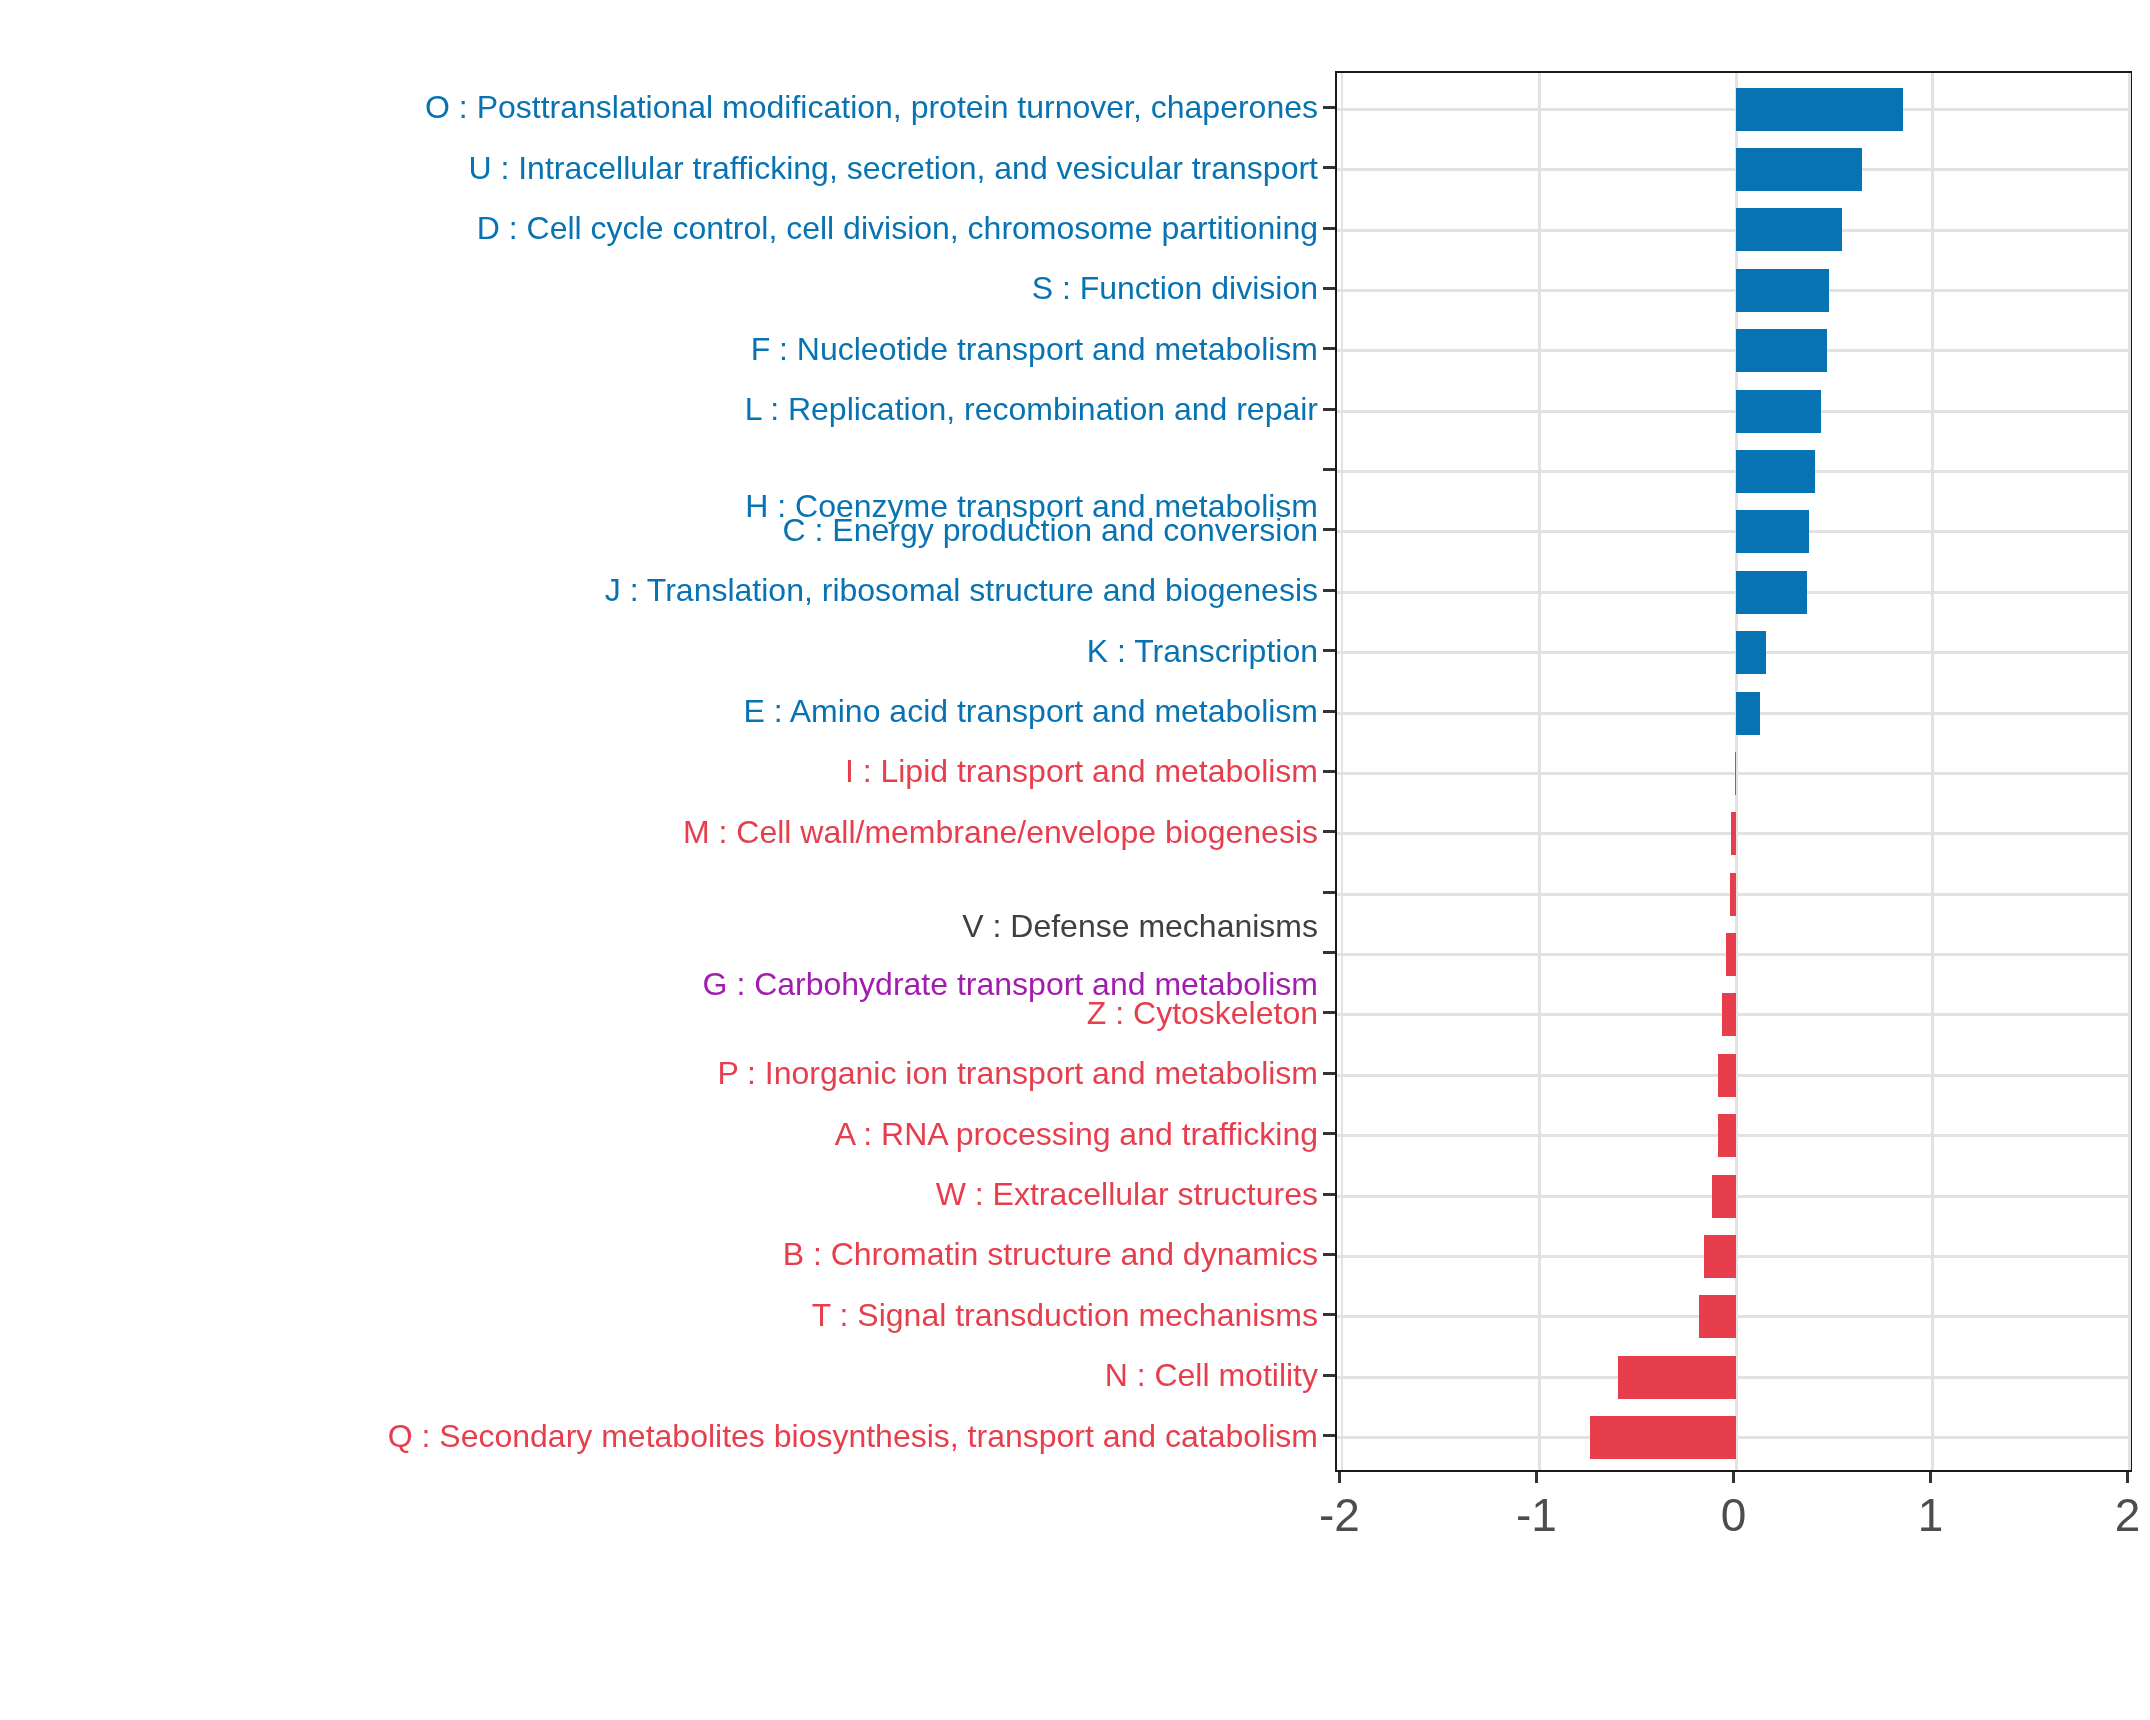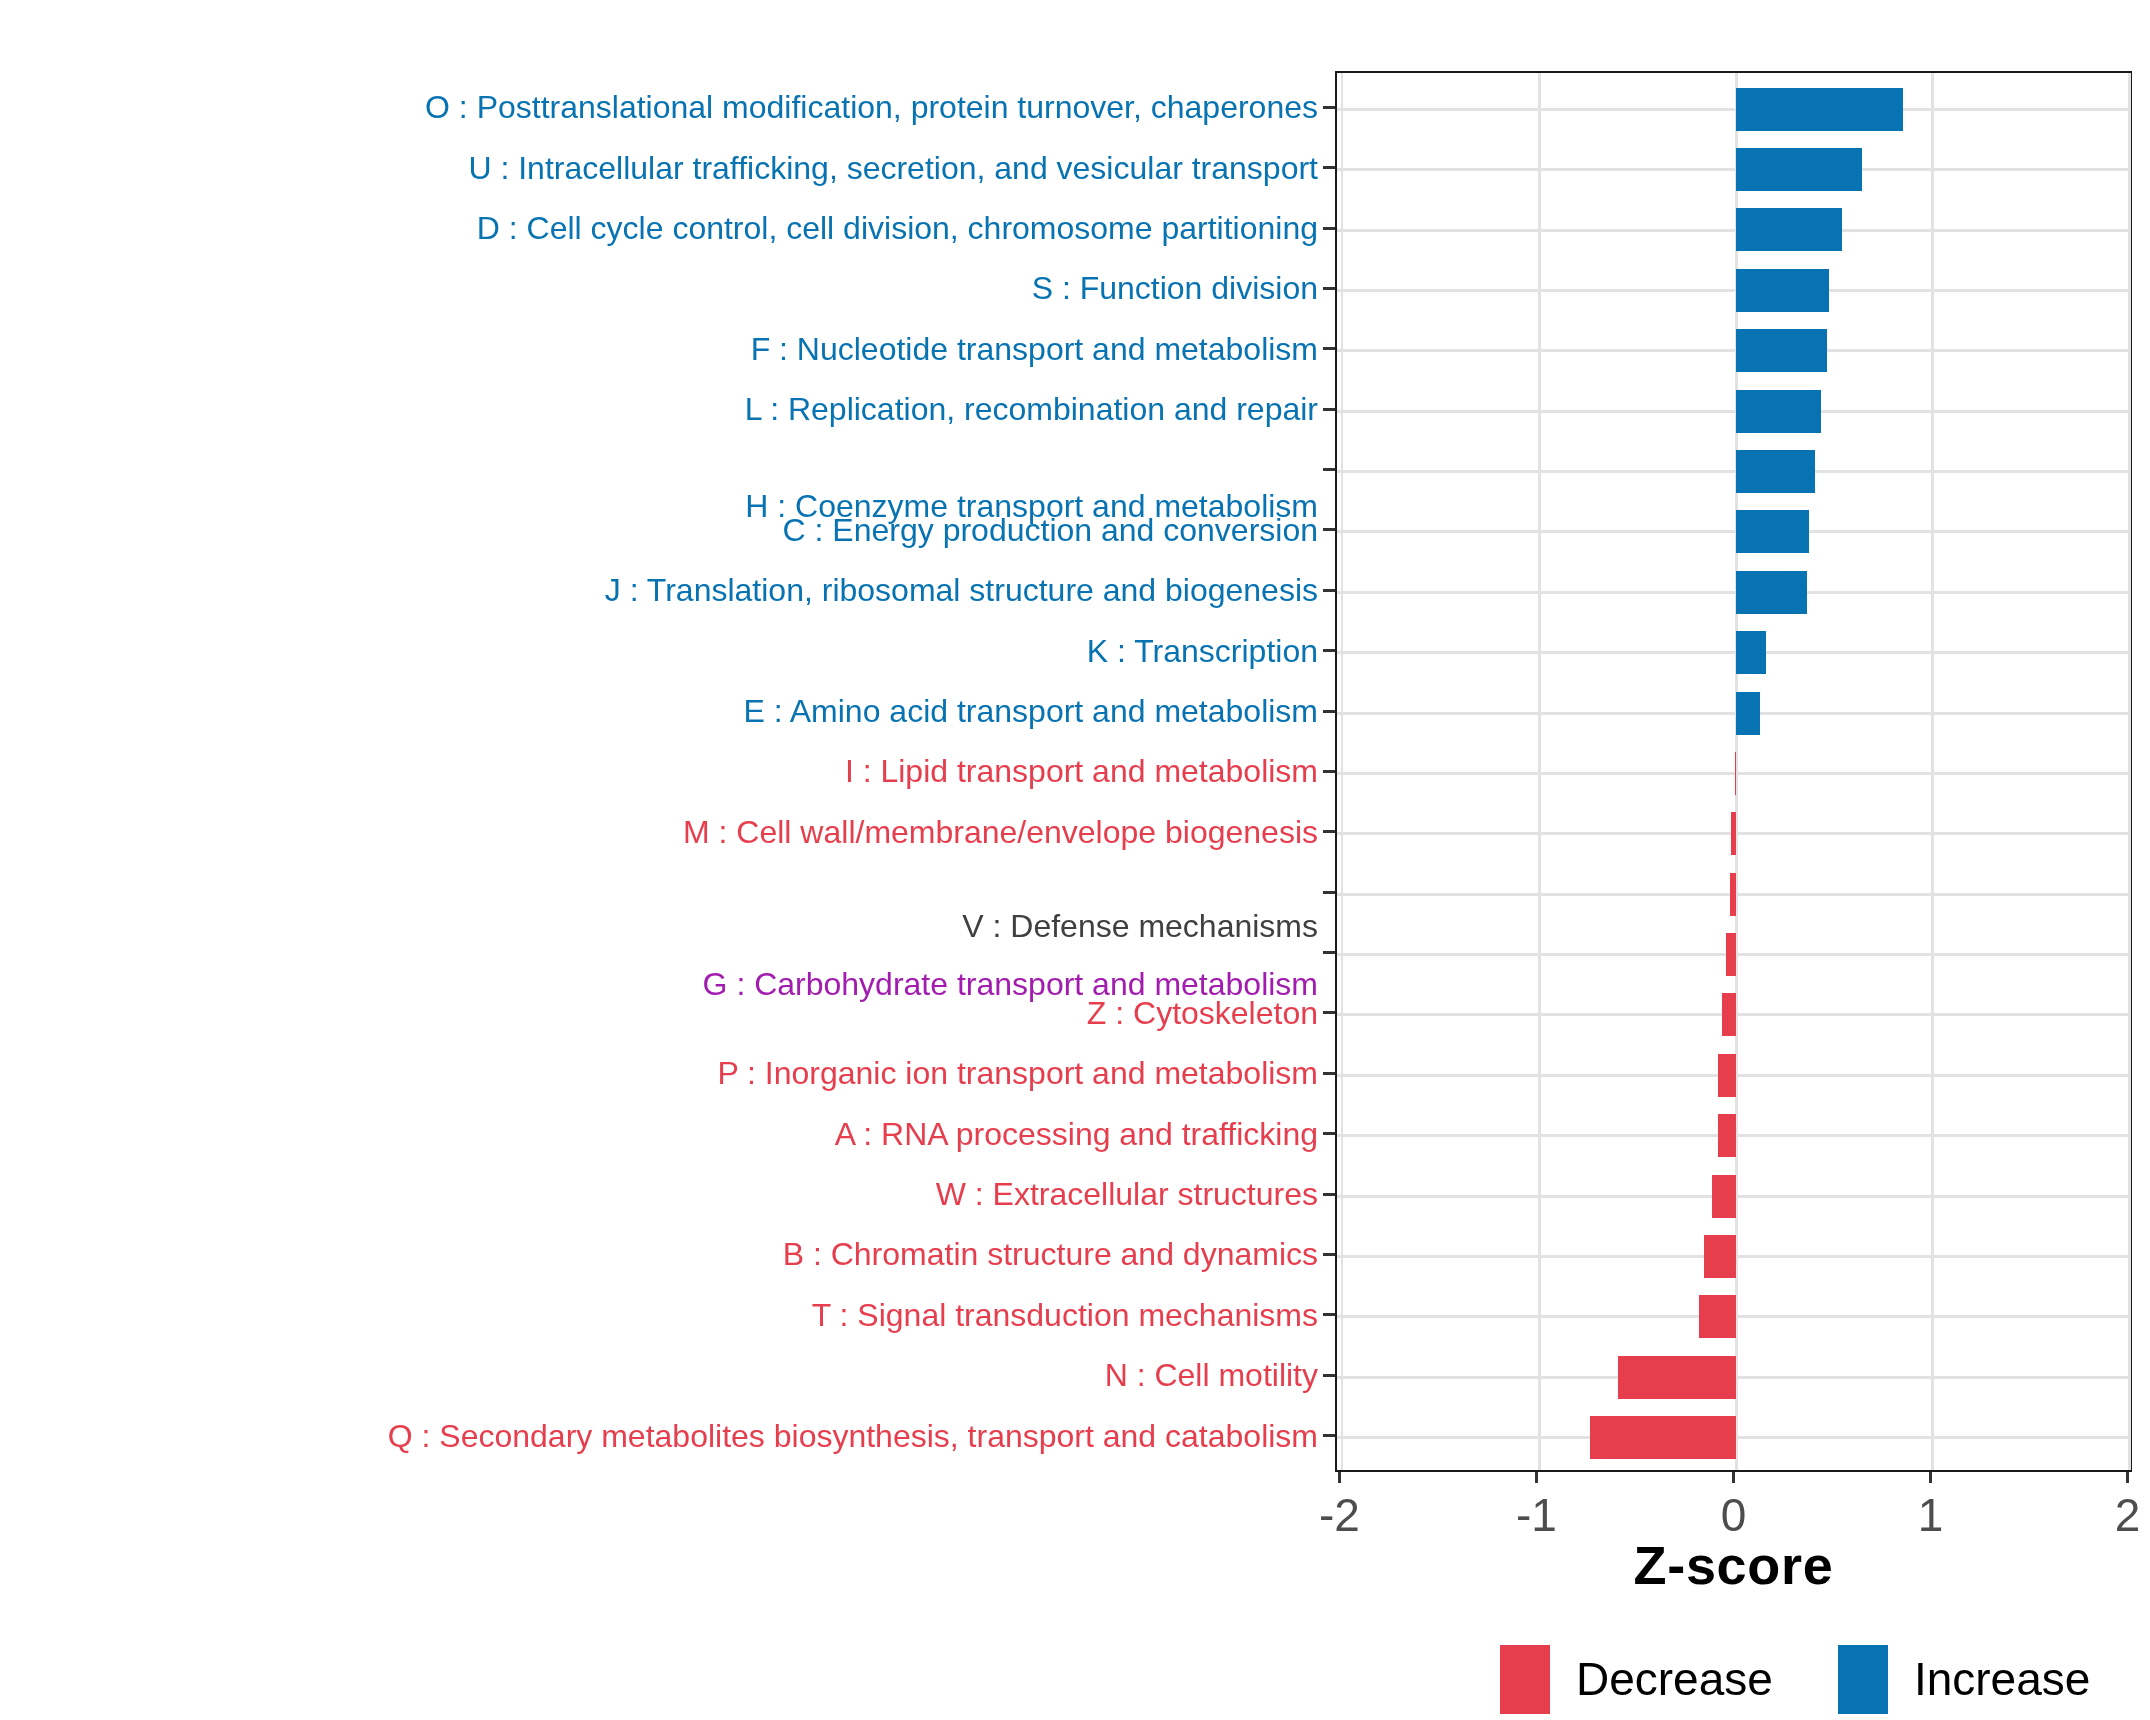--- a/index.html
+++ b/index.html
@@ -177,24 +177,16 @@
       <div class="xtick" style="left: 1535px; top: 1472px;"></div>
       <div class="xtick-label" style="left: 1537px; top: 1488px;">-1</div>
       <div class="xtick" style="left: 1732px; top: 1472px;"></div>
       <div class="xtick-label" style="left: 1734px; top: 1488px;">0</div>
       <div class="xtick" style="left: 1929px; top: 1472px;"></div>
       <div class="xtick-label" style="left: 1931px; top: 1488px;">1</div>
       <div class="xtick" style="left: 2126px; top: 1472px;"></div>
       <div class="xtick-label" style="left: 2128px; top: 1488px;">2</div>
     </div>
 
-  <div class="axis-title">Z-score</div>
 
-  <div class="legend">
-    <div class="legend-swatch" id="sw-decrease" style="background: rgb(231, 62, 78);"></div>
-    <div class="legend-label">Decrease</div>
-    <div class="legend-gap"></div>
-    <div class="legend-swatch" id="sw-increase" style="background: rgb(8, 115, 178);"></div>
-    <div class="legend-label">Increase</div>
-  </div>
 
 </div>
 
 
 </body></html>

